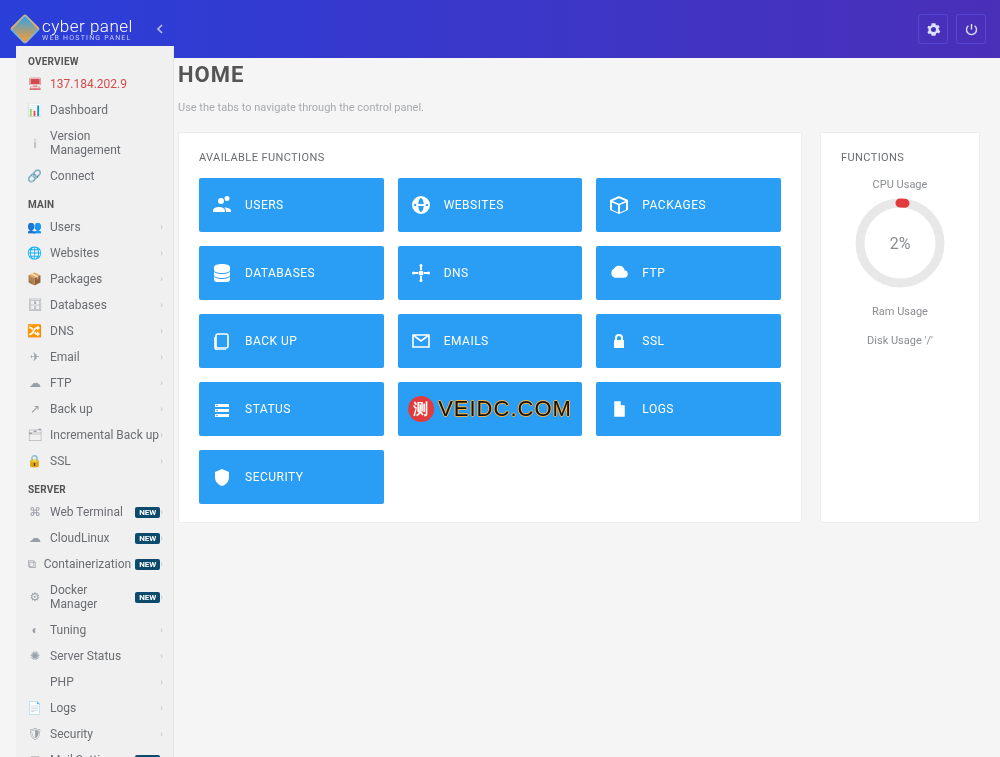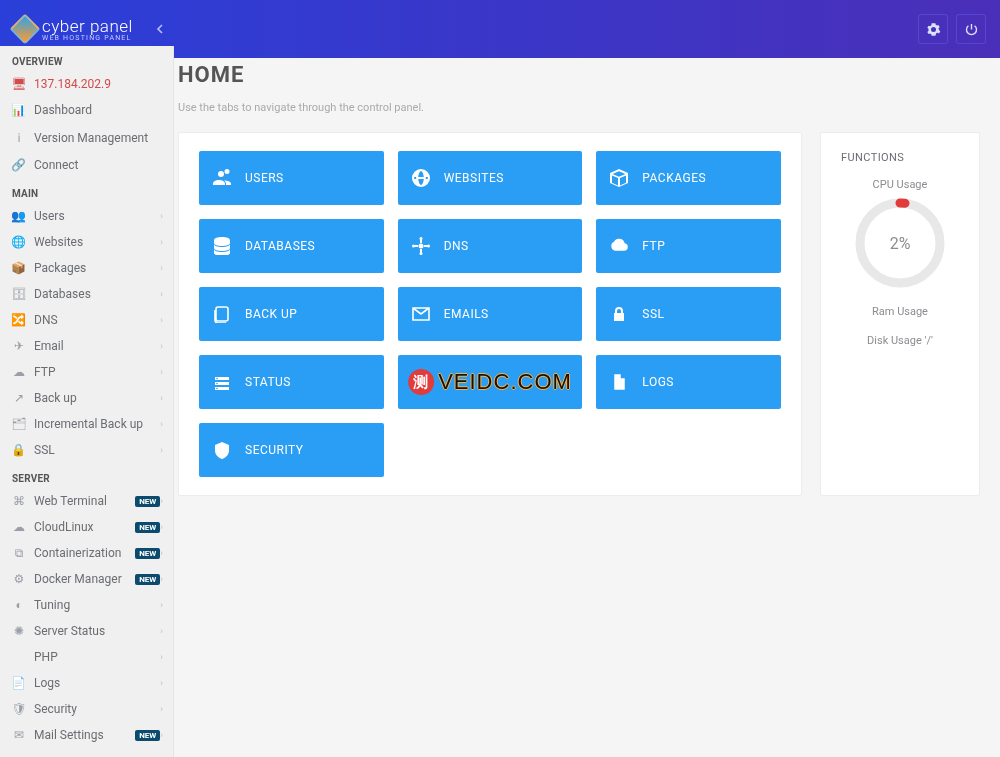--- a/index.html
+++ b/index.html
@@ -9,21 +9,21 @@
 .header { height: 58px; background: linear-gradient(90deg, #2a3fd9, #4a2fb8); display: flex; align-items: center; padding: 0 14px; color: #fff; }
 .logo { display: flex; align-items: center; gap: 6px; }
 .logo-mark { width: 22px; height: 22px; transform: rotate(45deg); background: linear-gradient(135deg,#2aa3f0,#ff9a2a); border-radius: 3px; border: 2px solid #fff3; }
 .logo-text { font-size: 17px; font-weight: 300; letter-spacing: .5px; }
 .logo-sub  { font-size: 7px; letter-spacing: 1.2px; color: #c9c9ff; margin-top:-2px; }
 .collapse-btn { margin-left: 22px; color: #b8c0ff; font-size: 13px; cursor: pointer; }
 .header-right { margin-left: auto; display: flex; gap: 8px; }
 .hbtn { width: 30px; height: 30px; border: 1px solid #6a6aff66; border-radius: 3px; display:flex; align-items:center; justify-content:center; color:#dce0ff; cursor:pointer; }
 
 
-.sidebar { position: absolute; top: 46px; left: 0; width: 174px; bottom: 0; background: #f0f0f0; overflow-y: auto; font-size: 12px; border-right: 1px solid #e4e4e4; }
+.sidebar { position: absolute; top: 46px; left: 16px; width: 158px; bottom: 0; background: #f0f0f0; overflow-y: auto; font-size: 12px; border-right: 1px solid #e4e4e4; }
 .sec-title { padding: 10px 12px 4px; font-size: 10px; font-weight: 700; color: #555; letter-spacing: .2px; }
 .nav-item { display: flex; align-items: center; padding: 6px 10px; color: #6a6d72; cursor: pointer; position: relative; min-height: 25px; }
 .nav-item.highlight { color: #d34a4a; }
 .nav-icon { width: 18px; text-align: center; color: #9a9fa7; font-size: 12px; }
 .nav-item.highlight .nav-icon { color: #d34a4a; }
 .nav-label { margin-left: 6px; flex: 1; }
 .badge-new { background:#0c4a6e; color:#fff; font-size:8px; padding:1px 4px; border-radius:2px; margin-left:4px; font-weight:700; }
 .nav-caret { color:#bcbfc4; font-size:9px; }
 
 
@@ -211,20 +211,21 @@
       <span class="nav-caret">›</span>
     </div>
   </div>
 
 <div class="main">
   <div class="page-title">HOME</div>
   <div class="page-sub">Use the tabs to navigate through the control panel.</div>
 
   <div class="content-row">
     <div class="panel functions">
+      <div class="panel-title">AVAILABLE FUNCTIONS</div>
       <div class="func-grid" id="func-grid">
           <div class="func">
             <svg viewBox="0 0 18 18">
               <path d="M8 8a3 3 0 1 0 0-6 3 3 0 0 0 0 6zm6-3a2.5 2.5 0 1 0 0-5 2.5 2.5 0 0 0 0 5zM0 15c0-3 3-4 6-4s6 1 6 4v1H0zm13 1v-1c0-1.5-.7-2.6-1.8-3.4 3 .1 6.8.9 6.8 3.4v1z"></path>
             </svg>
             <span>USERS</span>
           </div>
           <div class="func">
             <svg viewBox="0 0 18 18">
               <path d="M9 0a9 9 0 1 0 0 18A9 9 0 0 0 9 0zm0 2c1 0 2.4 2.3 2.8 6H6.2C6.6 4.3 8 2 9 2zM2.2 8h2a18 18 0 0 0 0 2h-2a7 7 0 0 1 0-2zm11.6 0h2a7 7 0 0 1 0 2h-2a18 18 0 0 0 0-2zM9 16c-1 0-2.4-2.3-2.8-6h5.6c-.4 3.7-1.8 6-2.8 6z"></path>

